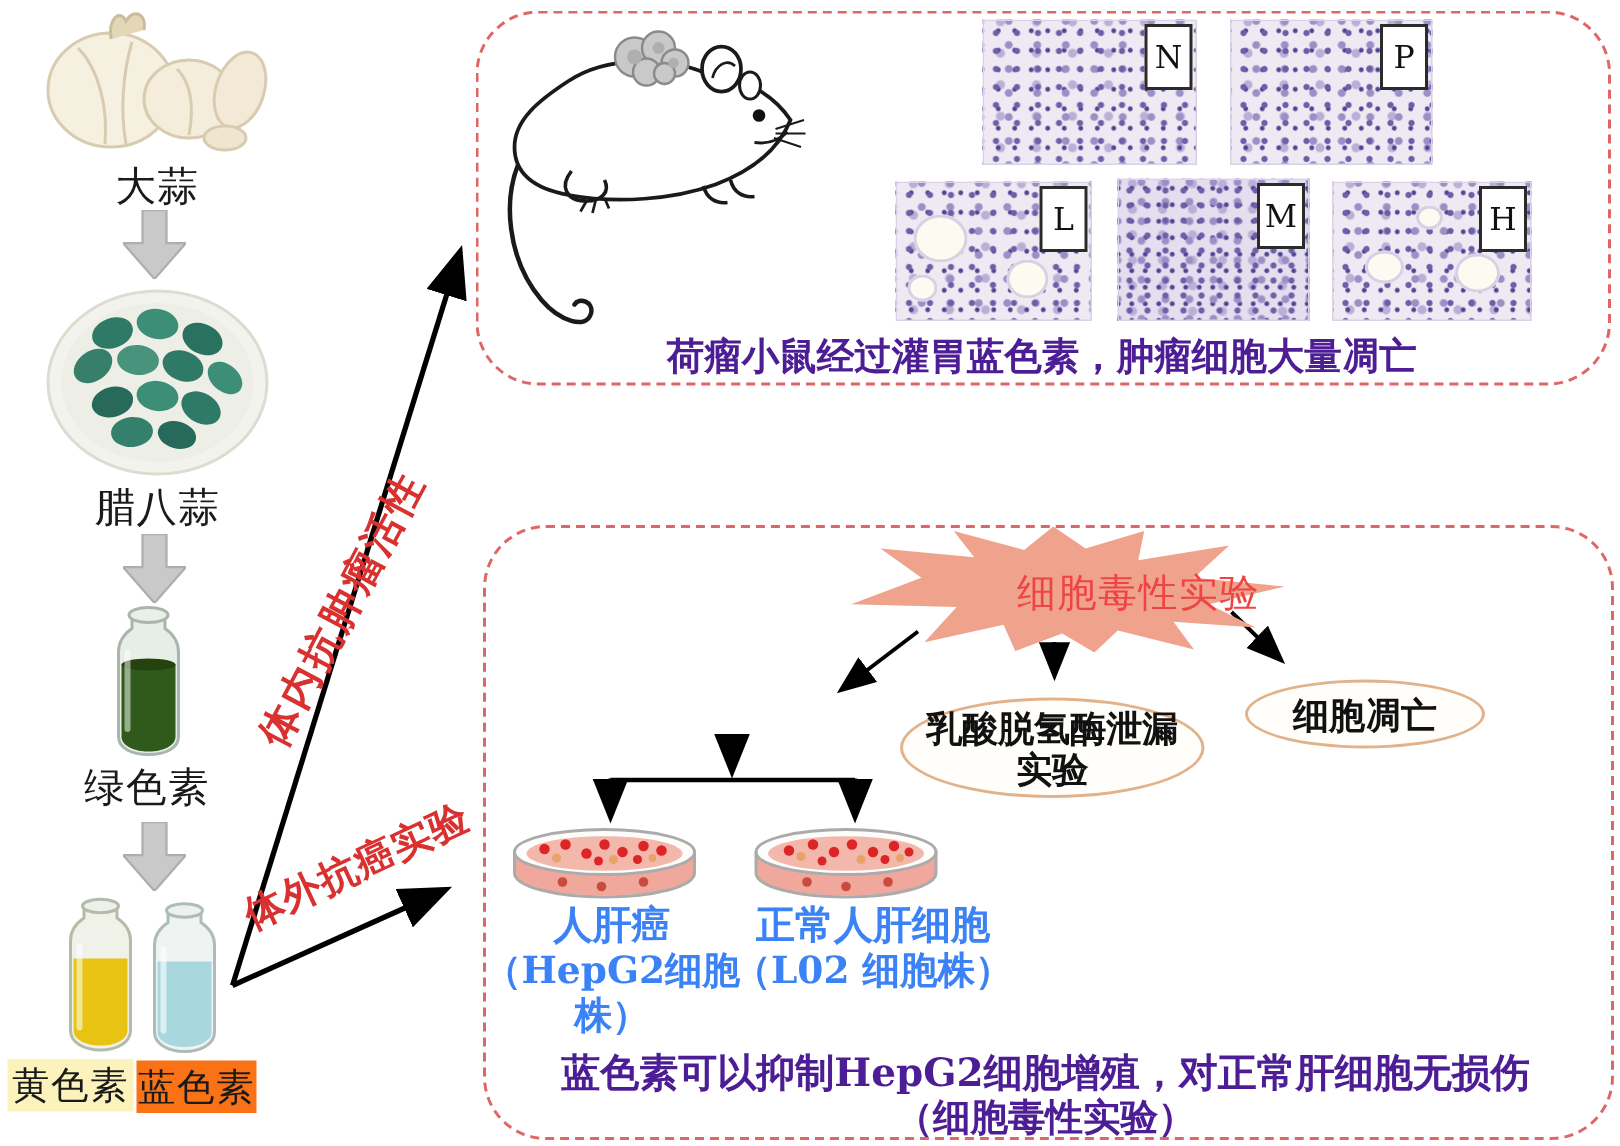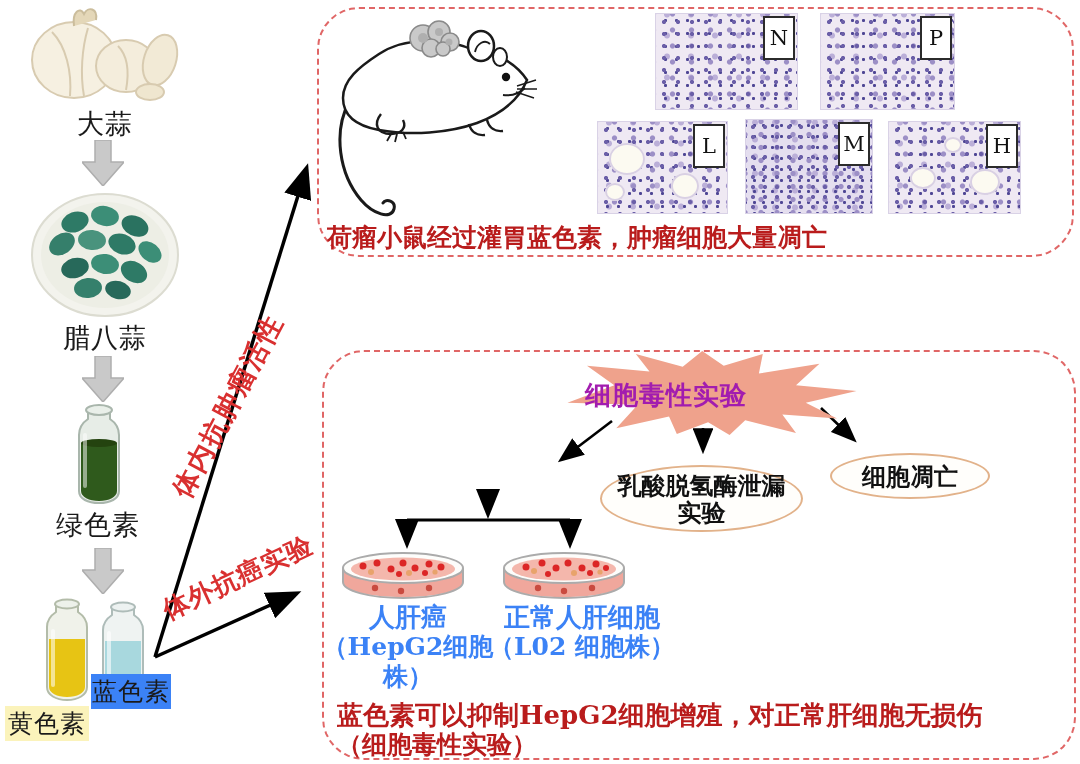--- a/index.html
+++ b/index.html
@@ -42,38 +42,38 @@
   .histo-tag {
     position:absolute; top:3px; right:3px; width:28px; height:40px;
     background:#ffffff; border:2px solid #2b2b2b;
     display:flex; align-items:center; justify-content:center;
     font-size:21px; color:#111;
   }
   .vac { position:absolute; background:#FCFAF1; border-radius:50%;
          box-shadow: inset 0 0 0 2px #d9d0e4; }
 
   
-  .red-caption { position:absolute; color:#b91c1c; font-weight:700; text-align:left; }
+  .red-caption { position:absolute; color:#4c1d95; font-weight:700; text-align:center; }
 
   
   .oval {
     position:absolute; border:2px solid #E2B28A; border-radius:50%;
     background:#FFFEFB; display:flex; flex-direction:column;
     align-items:center; justify-content:center; color:#111;
   }
   .oval .l1 { font-size:24px; font-weight:700; line-height:27px; }
   .oval .l2 { font-size:24px; font-weight:700; line-height:27px; }
   .oval.light .l1 { font-weight:700; }
 
   .dish-label { position:absolute; text-align:center; color:#3b82f6; font-weight:700; }
   .dish-label .l1 { font-size:26px; line-height:30px; display:block; }
   .dish-label .l2 { font-size:25px; line-height:30px; display:block; }
 
-  .star-text { position:absolute; font-size:26px; font-weight:700; color:#a21caf;
-               text-align:left; letter-spacing:1px; }
+  .star-text { position:absolute; font-size:26px; font-weight:400; color:#ef4444;
+               text-align:right; letter-spacing:1px; }
 
   svg { display:block; }
 </style>
 </head>
 <body>
 
 <div id="canvas">
 
   <svg class="abs" style="left:22px;top:2px;width:162px;height:102px" viewBox="0 0 162 102">
     <g stroke="#D8CBB0" stroke-width="2">
@@ -136,21 +136,21 @@
     <path d="M9,44 L45,44 L45,92 C45,98 37,102 27,102 C17,102 9,98 9,92 Z" fill="#E7C414"></path>
     <rect x="11" y="34" width="4" height="58" rx="2" fill="rgba(255,255,255,0.55)"></rect>
     <ellipse cx="27" cy="9" rx="12" ry="4.5" fill="#EDF1EA" stroke="#B3BCA9" stroke-width="2"></ellipse>
 
     <path d="M72,13 L72,20 C66,24 63,29 63,35 L63,93 C63,101 72,106 83,106 C94,106 103,101 103,93 L103,35 C103,29 100,24 94,20 L94,13" fill="#EFF3F2" stroke="#AEBCB9" stroke-width="2"></path>
     <path d="M65,46 L101,46 L101,93 C101,99 93,103 83,103 C73,103 65,99 65,93 Z" fill="#A8D8DE"></path>
     <rect x="67" y="36" width="4" height="58" rx="2" fill="rgba(255,255,255,0.6)"></rect>
     <ellipse cx="83" cy="12" rx="12" ry="4.5" fill="#EDF2F1" stroke="#AEBCB9" stroke-width="2"></ellipse>
   </svg>
   <div class="chip" style="left:5px;top:706px;width:84px;background:#FBF3BB">黄色素</div>
-  <div class="chip" style="left:91px;top:674px;width:80px;background:#3b82f6">蓝色素</div>
+  <div class="chip" style="left:91px;top:707px;width:80px;background:#f97316">蓝色素</div>
 
   <svg class="abs" style="left:0;top:0;width:1080px;height:764px;pointer-events:none" viewBox="0 0 1080 764">
     <defs>
       <marker id="ah" markerWidth="10" markerHeight="8" refX="8" refY="4" orient="auto">
         <path d="M0,0 L10,4 L0,8 Z" fill="#000"></path>
       </marker>
     </defs>
     <g stroke="#000" fill="none">
       <line x1="155" y1="657" x2="306" y2="170" stroke-width="3.5" marker-end="url(#ah)"></line>
       <line x1="155" y1="657" x2="295" y2="594" stroke-width="3.5" marker-end="url(#ah)"></line>

